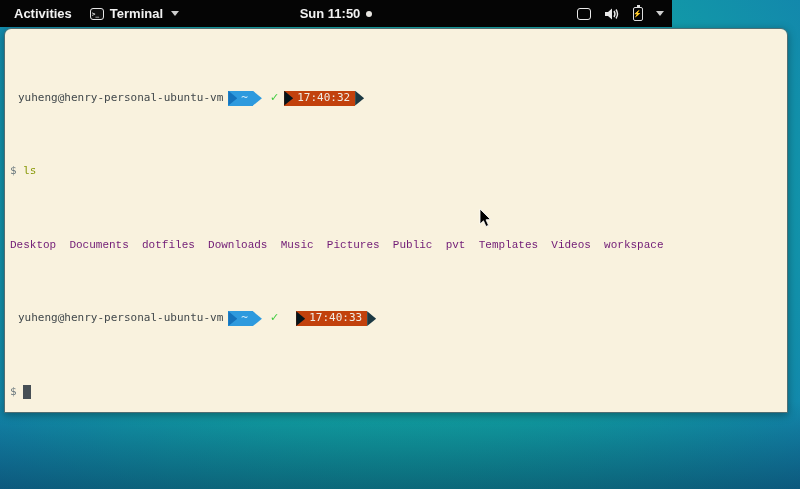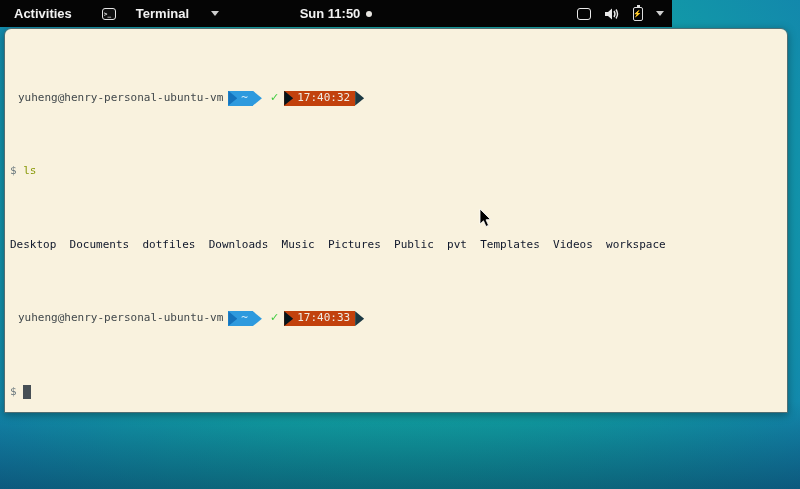--- a/index.html
+++ b/index.html
@@ -13,21 +13,21 @@
   }
 
   
   .topbar {
     position:absolute; left:0; top:0; width:672px; height:27px;
     background:#050505; color:#f2f2f2; display:flex; align-items:center;
     font-size:13px; font-weight:600;
   }
   .tb-left { display:flex; align-items:center; gap:14px; padding-left:10px; }
   .activities { padding:2px 4px; cursor:default; }
-  .appmenu { display:flex; align-items:center; gap:20px;margin-left:12px; }
+  .appmenu { display:flex; align-items:center; gap:6px; }
   .term-icon {
     width:14px; height:12px; border:1.4px solid #e6e6e6; border-radius:3px;
     background:#101010; color:#e6e6e6; font-size:6px; line-height:9px;
     font-family:"DejaVu Sans Mono", monospace; text-align:left; padding-left:1px;
   }
   .caret-down {
     width:0; height:0; border-left:4px solid transparent; border-right:4px solid transparent;
     border-top:5px solid #cfcfcf; display:inline-block; margin-left:2px;
   }
   .tb-center {
@@ -85,21 +85,21 @@
   .seg-blue::before { background:#1472bc; }
   .seg-dark { background:#c2410c; color:#efece4; }
   .seg-dark::before { background:#05141a; }
   .tip { width:9px; height:14.7px; clip-path:polygon(0 0, 100% 50%, 0 100%); }
   .tip-blue { background:#2e9ade; }
   .tip-dark { background:#1c3943; }
   .check { color:#3ecb3e; font-weight:700; margin:0 5px 0 8px; font-family:"DejaVu Sans", sans-serif; }
 
   .dollar { color:#6e7b80; }
   .cmd { color:#8a9a0a; }
-  .dirs { color:#0f172a; }
+  .dirs { color:#701a75;font-family:Liberation Mono, monospace; }
   .cursor-block { display:inline-block; width:8px; height:14px; background:#474f55; margin-left:0; vertical-align:middle; }
 
   
   .mouse { position:absolute; left:479px; top:209px; width:14px; height:20px; pointer-events:none; }
 </style>
 </head>
 <body>
 
 <div class="topbar">
   <div class="tb-left">
@@ -148,21 +148,21 @@
     
     <div class="tline dirs">Desktop  Documents  dotfiles  Downloads  Music  Pictures  Public  pvt  Templates  Videos  workspace</div>
 
     
     <div class="tline promptline">
       <span class="user-host">yuheng@henry-personal-ubuntu-vm</span>
       <span class="pl">
         <span class="seg seg-blue">~</span><span class="tip tip-blue"></span>
       </span>
       <span class="check">✓</span>
-      <span class="pl" style="margin-left:0">
+      <span class="pl" style="margin-left:12px">
         <span class="seg seg-dark">17:40:33</span><span class="tip tip-dark"></span>
       </span>
     </div>
 
     
     <div class="tline"><span class="dollar">$</span><span> </span><span class="cursor-block"></span></div>
 
   </div>
 </div>
 

